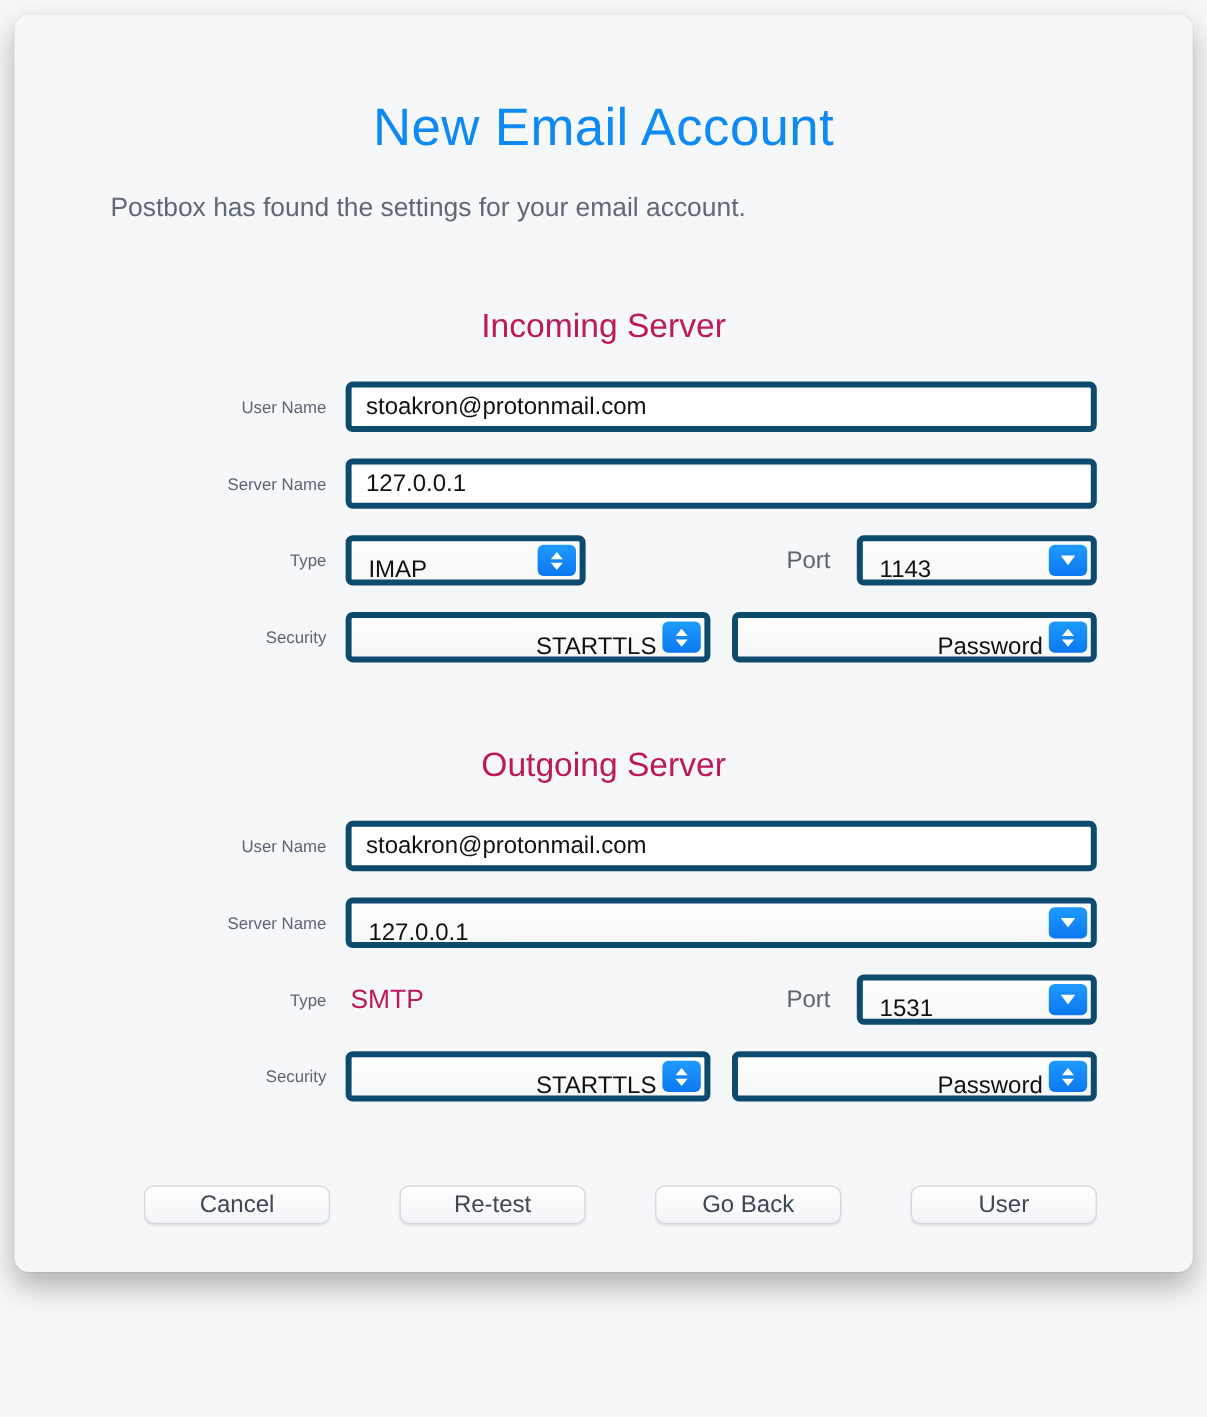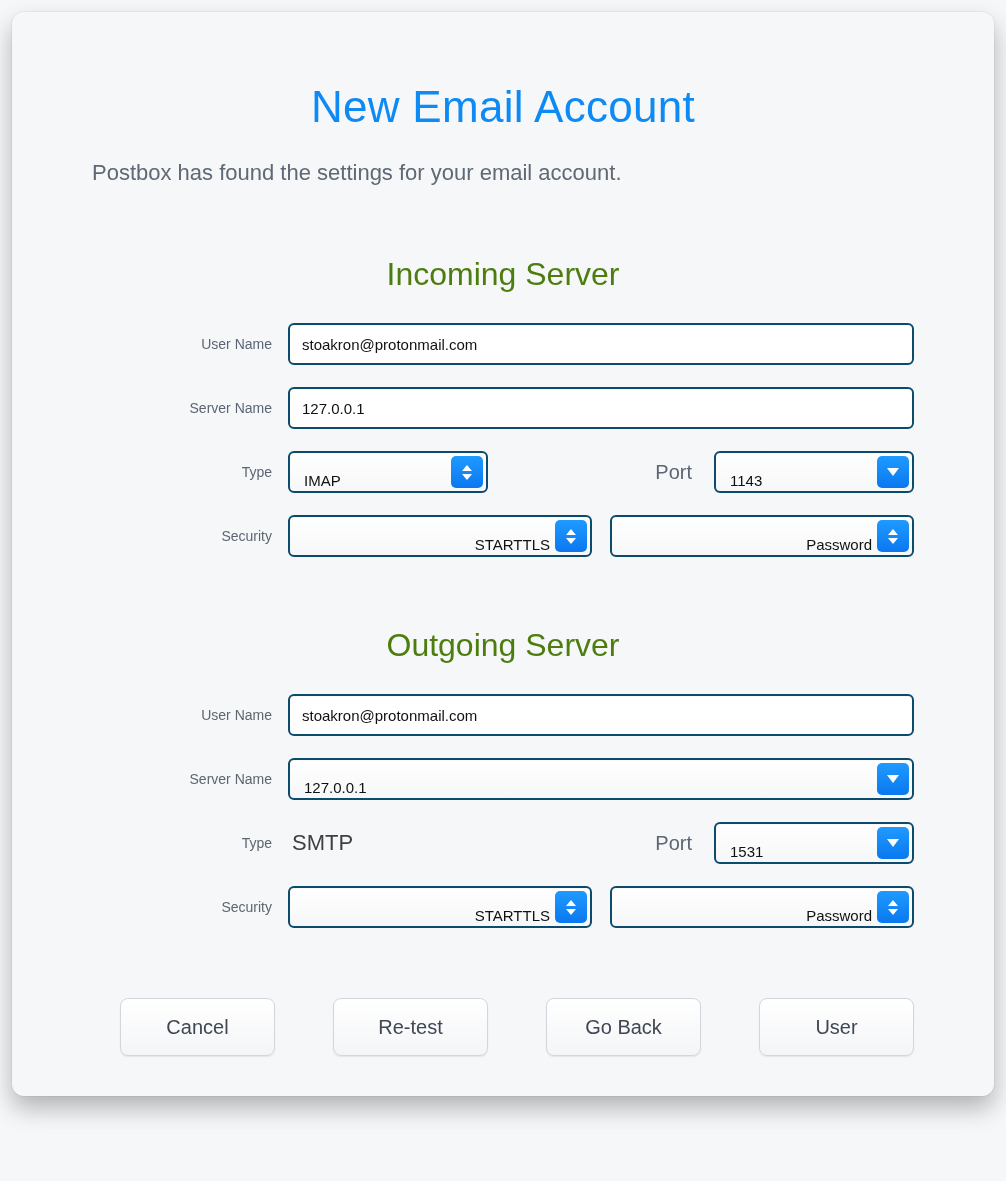--- a/index.html
+++ b/index.html
@@ -26,63 +26,63 @@
     margin: 10px 0 28px 0;
     letter-spacing:0.3px;
   }
   .subtitle {
     color:#5f6875;
     font-size:22px;
     text-align:left;
     margin-bottom: 70px;
   }
   .section-heading {
-    color:#4d7c0f;
-    font-size:32px;
+    color:#be185d;
+    font-size:28px;
     font-weight:500;
     text-align:center;
     margin: 0 0 30px 0;
   }
   .form-section { margin-bottom: 70px; }
   .row {
     display:flex; align-items:center;
     margin-bottom:22px;
     gap:16px;
   }
   .label {
     flex: 0 0 180px;
     text-align:right;
     color:#5c6672;
     font-size:14px;
   }
   .controls { flex:1; display:flex; align-items:center; gap:18px; }
   .field, .combo, .select {
     font-family:inherit;
-    font-size:15px;
+    font-size:20px;
     color:#111;
     height:42px;
-    border:2px solid #0c4a6e;
+    border:5px solid #0c4a6e;
     border-radius:6px;
     background:#fff;
     padding: 0 12px;
     outline:none;
     box-shadow: inset 0 1px 0 rgba(0,0,0,0.02);
   }
   .field { flex:1; }
   .combo, .select {
     position:relative;
     display:flex; align-items:center;
     padding: 16px 40px 0 14px;
     background:linear-gradient(#ffffff,#f6f7f8);
   }
   .combo { flex:1; }
   .select-narrow { width:200px; flex:0 0 200px; }
   .select-half { flex:1;justify-content:flex-end; }
   .static-text {
-    color:#404040;
+    color:#be185d;
     font-size:22px;
     padding-left:4px;
   }
   .end-btn {
     position:absolute;
     top:3px; bottom:3px; right:3px;
     width:32px;
     border-radius:5px;
     background:linear-gradient(#1f9aff,#0a78f0);
     display:flex; align-items:center; justify-content:center;
@@ -113,21 +113,21 @@
     color:#5c6672;
     font-size:20px;
     margin-left:auto;
     padding-right:4px;
   }
   .button-bar {
     display:flex; justify-content:center; gap:30px;
     margin-top:20px;
   }
   .btn {
-    width:170px; height:58px;
+    width:170px; height:32px;
     border:1px solid #d3d6db;
     border-radius:8px;
     background:linear-gradient(#ffffff,#f4f5f7);
     color:#3e4753;
     font-size:20px;
     font-family:inherit;
     cursor:pointer;
     box-shadow:0 1px 1.5px rgba(0,0,0,0.08);
     margin-left:28px;
   }

